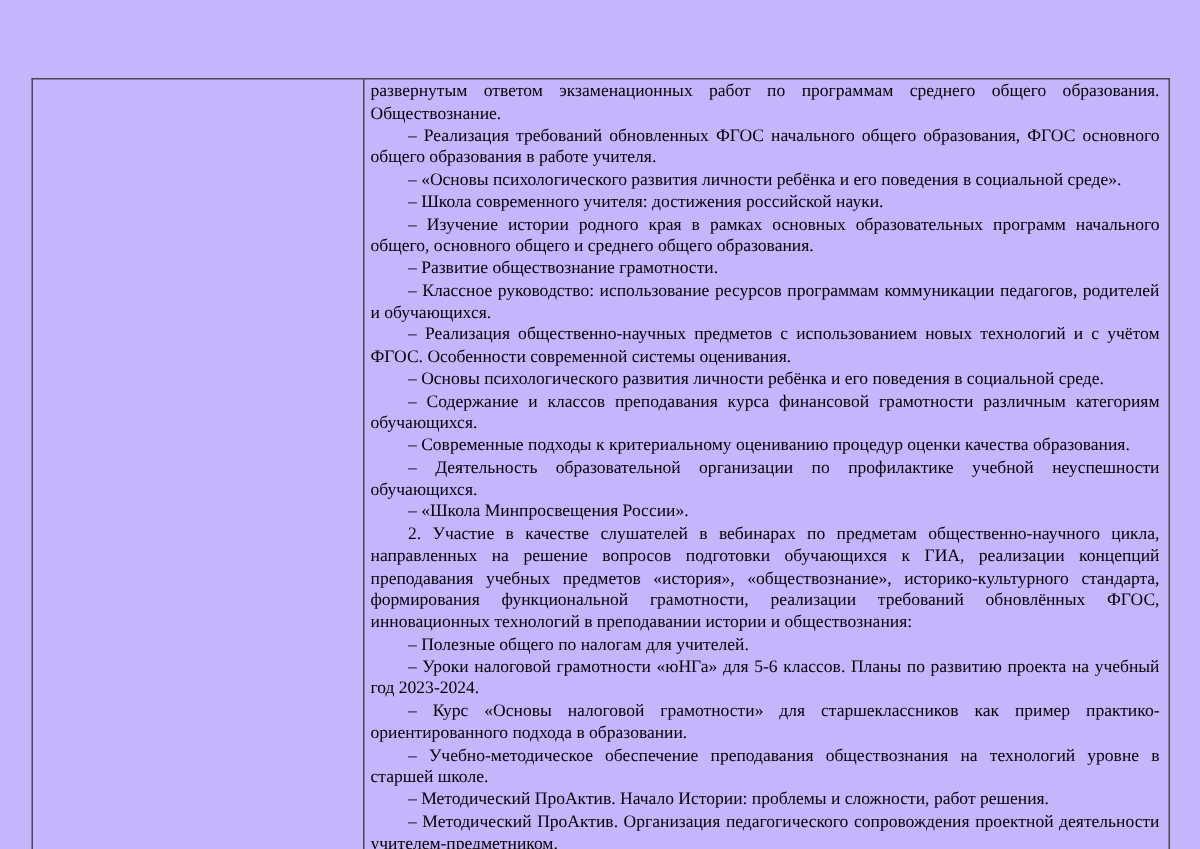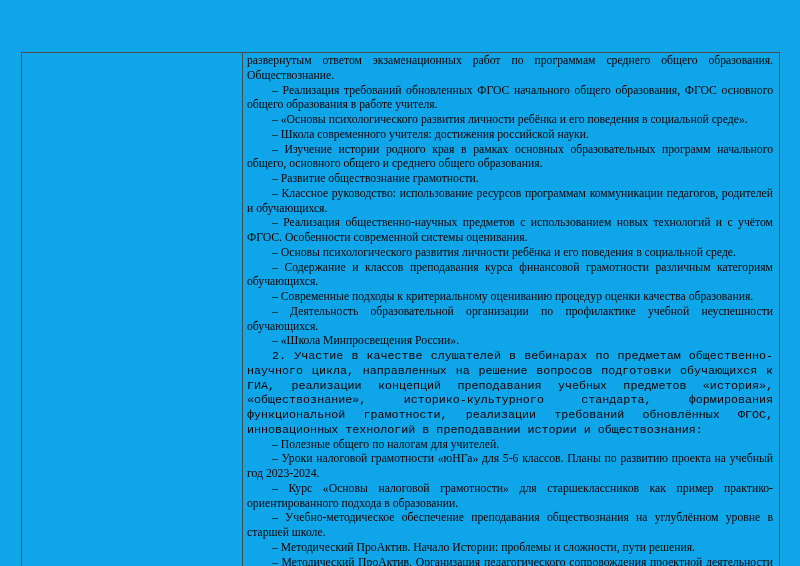--- a/index.html
+++ b/index.html
@@ -12,21 +12,21 @@
     height: 566px;
     font-family: "Liberation Serif", "DejaVu Serif", serif;
     color: #000000;
     overflow: hidden;
   }
 
   .page {
     position: relative;
     width: 800px;
     height: 566px;
-    background: #0ea5e9;
+    background: #c4b5fd;
   }
 
   
   .doc-table {
     position: absolute;
     left: 21px;
     top: 52px;
     width: 758px;
     height: 476px;
     border-collapse: collapse;
@@ -67,21 +67,20 @@
   }
 
   
   .para.dash {
     text-indent: 25px;
   }
 
   
   .para.num {
     text-indent: 25px;
-    font-family: Liberation Mono, monospace;
   }
 
   .empty-left {
     min-height: 474px;
   }
 </style>
 </head>
 <body>
 
 <div class="page">
@@ -103,21 +102,21 @@
               <p class="para dash">– Реализация общественно-научных предметов с использованием новых технологий и с учётом ФГОС. Особенности современной системы оценивания.</p>
               <p class="para dash">– Основы психологического развития личности ребёнка и его поведения в социальной среде.</p>
               <p class="para dash">– Содержание и классов преподавания курса финансовой грамотности различным категориям обучающихся.</p>
               <p class="para dash">– Современные подходы к критериальному оцениванию процедур оценки качества образования.</p>
               <p class="para dash">– Деятельность образовательной организации по профилактике учебной неуспешности обучающихся.</p>
               <p class="para dash">– «Школа Минпросвещения России».</p>
               <p class="para num">2. Участие в качестве слушателей в вебинарах по предметам общественно-научного цикла, направленных на решение вопросов подготовки обучающихся к ГИА, реализации концепций преподавания учебных предметов «история», «обществознание», историко-культурного стандарта,  формирования функциональной грамотности, реализации требований обновлённых ФГОС, инновационных технологий в преподавании истории и обществознания:</p>
               <p class="para dash">– Полезные общего по налогам для учителей.</p>
               <p class="para dash">– Уроки налоговой грамотности «юНГа» для 5-6 классов. Планы по развитию проекта на учебный год 2023-2024.</p>
               <p class="para dash">– Курс «Основы налоговой грамотности» для старшеклассников как пример практико-ориентированного подхода в образовании.</p>
-              <p class="para dash">– Учебно-методическое обеспечение преподавания обществознания на углублённом уровне в старшей школе.</p>
-              <p class="para dash">– Методический ПроАктив. Начало Истории: проблемы и сложности, пути решения.</p>
+              <p class="para dash">– Учебно-методическое обеспечение преподавания обществознания на технологий уровне в старшей школе.</p>
+              <p class="para dash">– Методический ПроАктив. Начало Истории: проблемы и сложности, работ решения.</p>
               <p class="para dash">– Методический ПроАктив. Организация педагогического сопровождения проектной деятельности учителем-предметником.</p>
             </div>
         </td>
       </tr>
     </tbody>
   </table>
 </div>
 
 </body></html>

